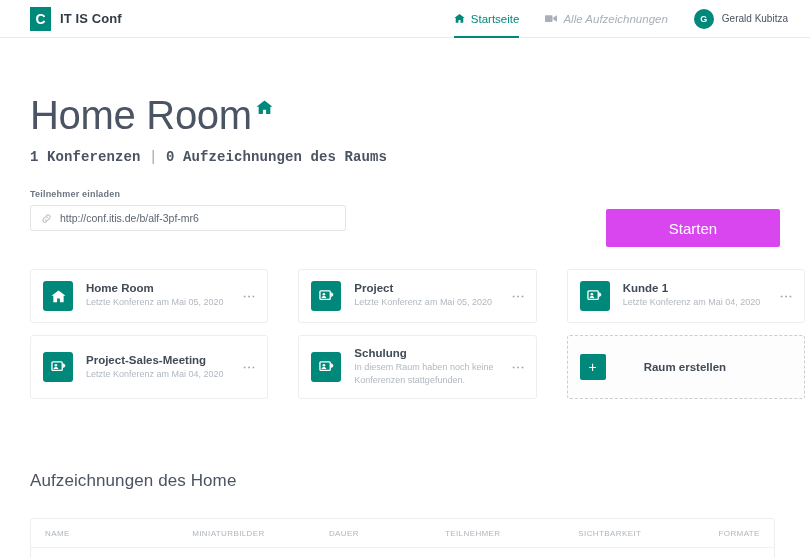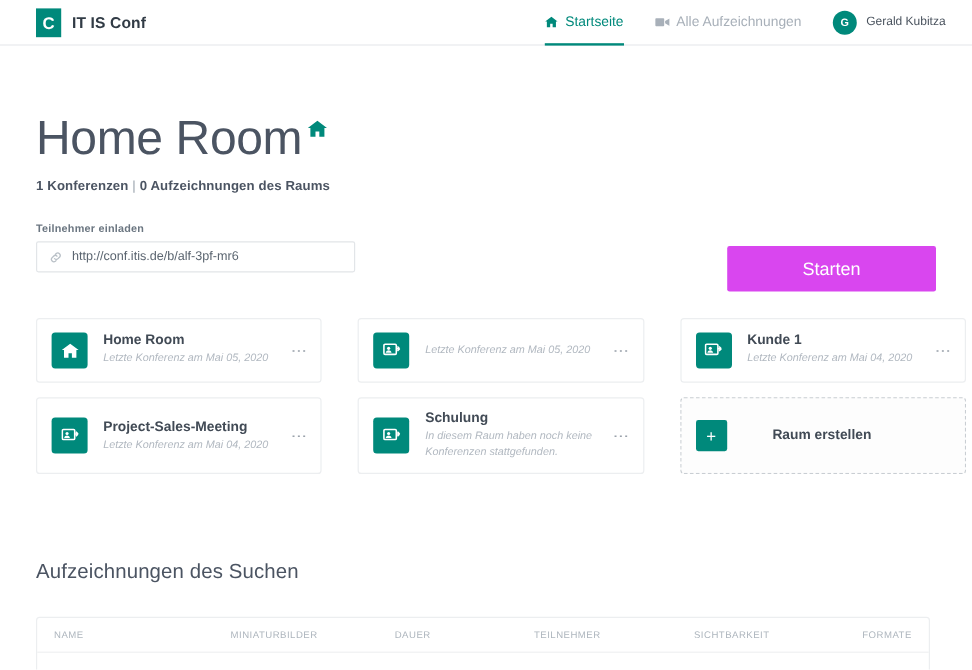--- a/index.html
+++ b/index.html
@@ -53,21 +53,21 @@
     cursor: pointer;
   }
   .nav-link.active { color: #00897b; }
   .nav-link.active::after {
     content: "";
     position: absolute;
     left: 0; right: 0; bottom: -1px;
     height: 2px;
     background: #00897b;
   }
-  .nav-link.muted { color: #a8b0b9; }
+  .nav-link.muted { color: #a8b0b9; font-style: italic; }
   .nav-ico { display: inline-flex; align-items: center; }
   .user-chip {
     display: flex; align-items: center; gap: 8px;
     cursor: pointer;
   }
   .avatar {
     width: 20px; height: 20px;
     border-radius: 50%;
     background: #00897b;
     color: #fff;
@@ -93,42 +93,43 @@
     line-height: 1;
     letter-spacing: -0.3px;
   }
   .title-home-icon {
     margin-left: 4px;
     margin-top: 4px;
     color: #00897b;
   }
   .subtitle {
     margin-top: 14px;
-    font-size: 11px;
+    font-size: 14px;
     font-weight: bold;
     color: #4b5462;
     letter-spacing: .1px;
+    font-family: Liberation Mono, monospace;
   }
   .subtitle .sep { color: #9aa3ad; font-weight: normal; }
 
   
   .invite-block { margin-top: 24px; position: relative; }
   .invite-label {
     font-size: 9px;
     font-weight: bold;
     color: #6b7681;
     letter-spacing: .2px;
     margin-bottom: 6px;
   }
   .invite-row {
     display: flex;
     align-items: center;
   }
   .url-field {
-    width: 266px;
+    width: 316px;
     height: 26px;
     border: 1px solid #e2e5e8;
     border-radius: 2px;
     display: flex;
     align-items: center;
     gap: 8px;
     padding: 0 10px;
     background: #fff;
   }
   .link-ico { color: #b9c0c7; display: flex; }
@@ -195,21 +196,20 @@
   }
   .room-text { margin-left: 13px; flex: 1 1 auto; min-width: 0; }
   .room-name {
     font-size: 11.5px;
     font-weight: bold;
     color: #414a55;
     margin-bottom: 2px;
   }
   .room-sub {
     font-size: 9px;
-    font-style: italic;
     color: #b1b8c0;
     line-height: 1.45;
   }
   .room-menu {
     color: #9aa2ab;
     font-size: 13px;
     line-height: 6px;
     letter-spacing: 0;
     padding: 0 3px;
     cursor: pointer;
@@ -394,20 +394,21 @@
     <div class="room-card">
       <div class="room-icon">
         <svg width="15" height="15" viewBox="0 0 16 16" fill="none" stroke="currentColor" stroke-width="1.4">
             <rect x="1" y="2" width="11" height="9" rx="1"></rect>
             <circle cx="5.2" cy="5.6" r="1.4" fill="currentColor" stroke="none"></circle>
             <path d="M2.6 9.6c.5-1.6 1.5-2.2 2.6-2.2s2.1.6 2.6 2.2" fill="currentColor" stroke="none"></path>
             <path d="M12 6h3M15 6l-2-2M15 6l-2 2"></path>
           </svg>
       </div>
       <div class="room-text">
+        <div class="room-name">Project</div>
         <div class="room-sub">Letzte Konferenz am Mai 05, 2020</div>
       </div>
       <div class="room-menu">⋮</div>
     </div>
 
     <div class="room-card">
       <div class="room-icon">
         <svg width="15" height="15" viewBox="0 0 16 16" fill="none" stroke="currentColor" stroke-width="1.4">
             <rect x="1" y="2" width="11" height="9" rx="1"></rect>
             <circle cx="5.2" cy="5.6" r="1.4" fill="currentColor" stroke="none"></circle>
@@ -455,21 +456,21 @@
     </div>
 
     <div class="room-card create">
       <div class="create-plus">+</div>
       <div class="create-label">Raum erstellen</div>
     </div>
 
   </div>
 
   <div class="rec-head">
-    <div class="rec-title">Aufzeichnungen des Suchen</div>
+    <div class="rec-title">Aufzeichnungen des Home</div>
   </div>
 
   <div class="rec-table">
     <div class="rec-thead">
       <div class="rec-th c0">NAME</div>
       <div class="rec-th c1">MINIATURBILDER</div>
       <div class="rec-th c2">DAUER</div>
       <div class="rec-th c3">TEILNEHMER</div>
       <div class="rec-th c4">SICHTBARKEIT</div>
       <div class="rec-th c5">FORMATE</div>

